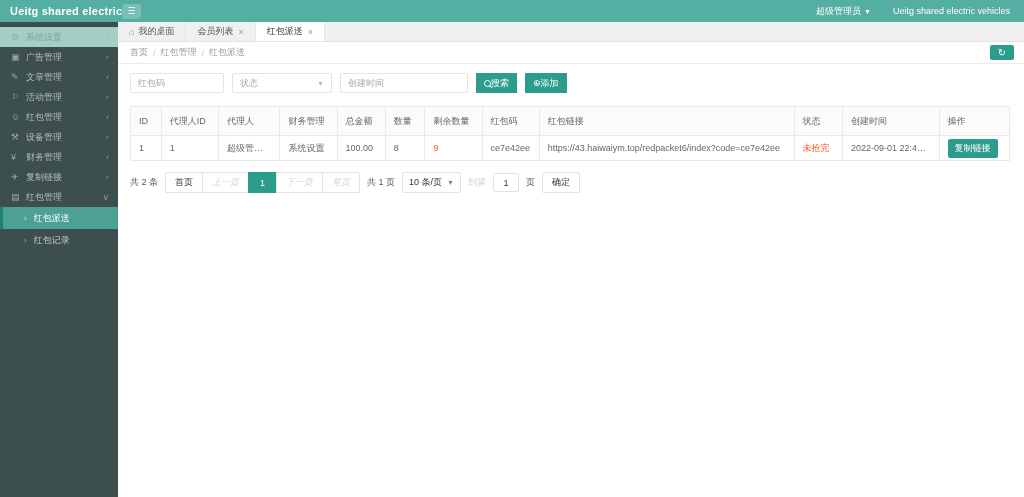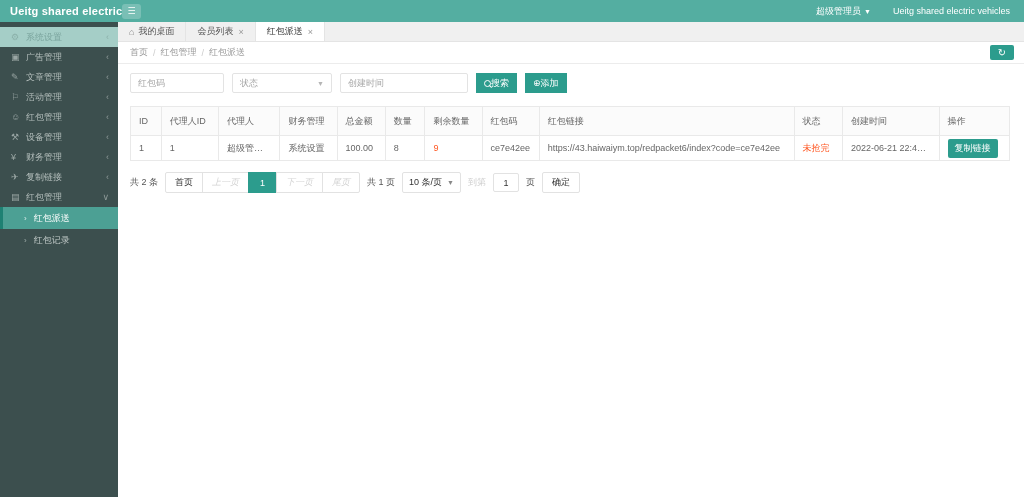--- a/index.html
+++ b/index.html
@@ -259,21 +259,21 @@
               <td>1</td>
               <td>1</td>
               <td>超级管理员</td>
               <td>系统设置</td>
               <td>100.00</td>
               <td>8</td>
               <td class="red">9</td>
               <td>ce7e42ee</td>
               <td>https://43.haiwaiym.top/redpacket6/index?code=ce7e42ee</td>
               <td class="red">未抢完</td>
-              <td>2022-06-21 22:43:12</td>
+              <td>2022-09-01 22:43:12</td>
               <td>
                 <button class="copy-btn">复制链接</button>
               </td>
             </tr>
           </tbody>
         </table>
 
         <div class="pager">
           <span>共 2 条</span>
           <div class="pg-group">

